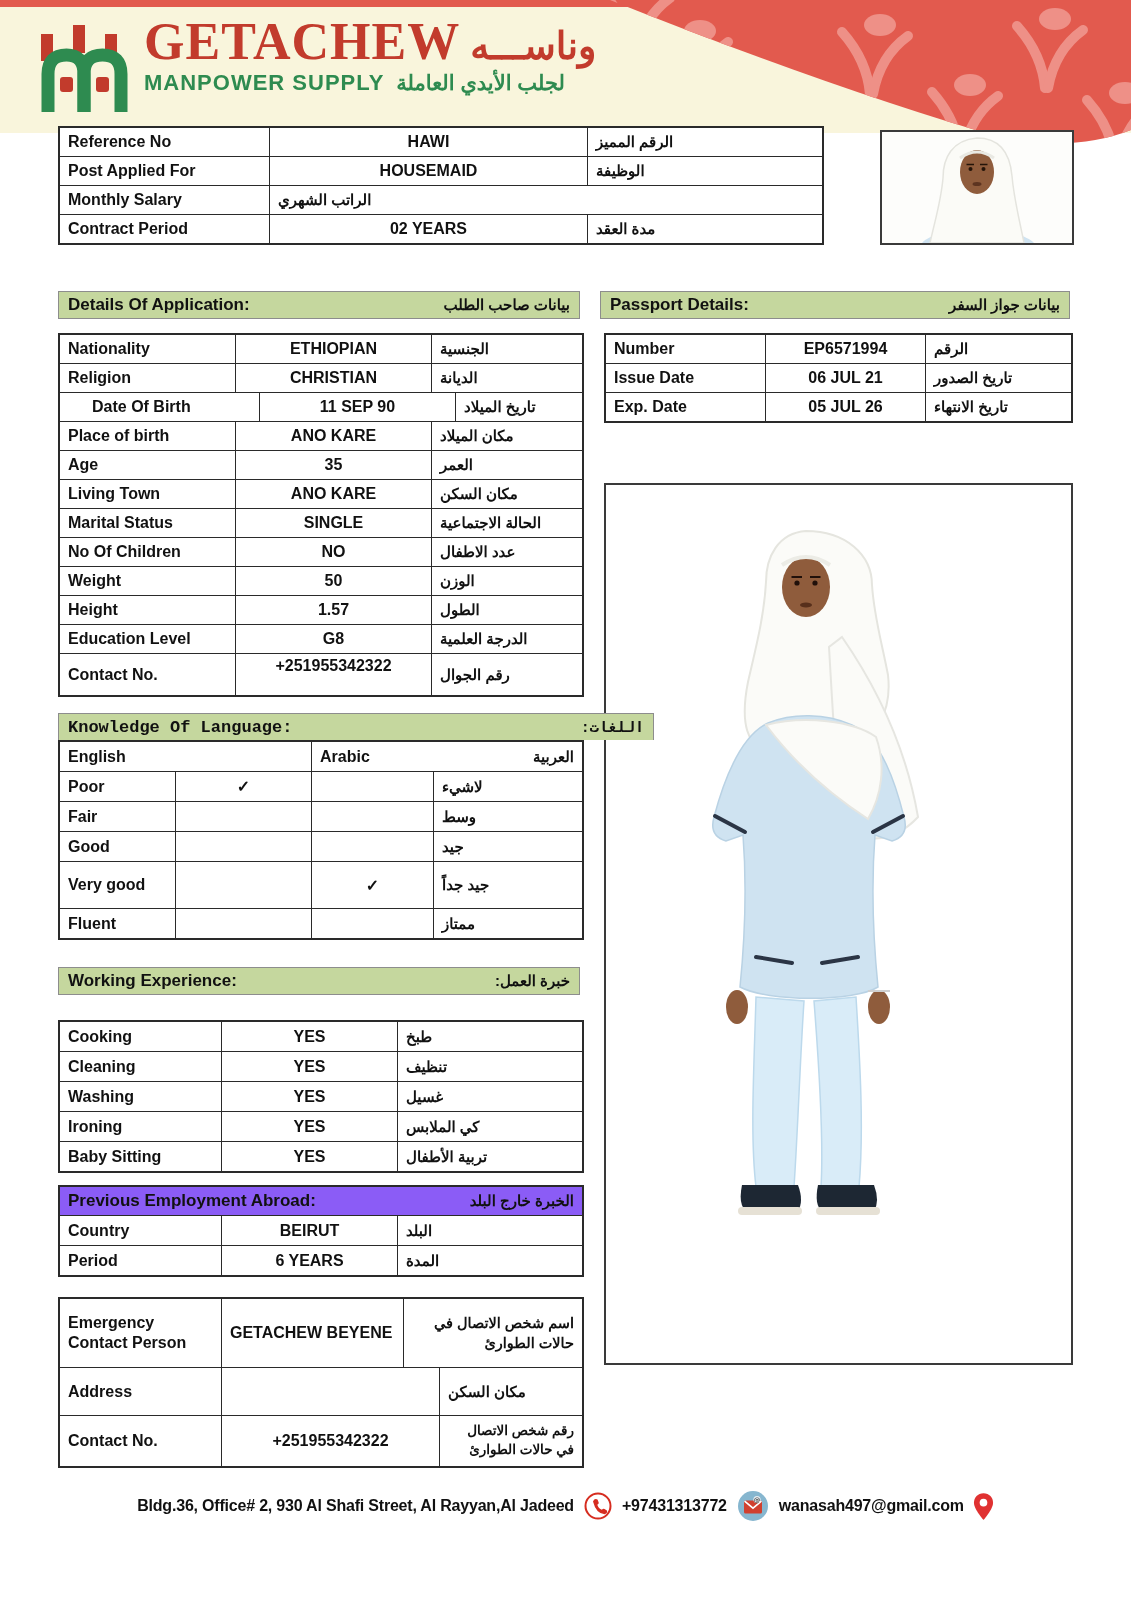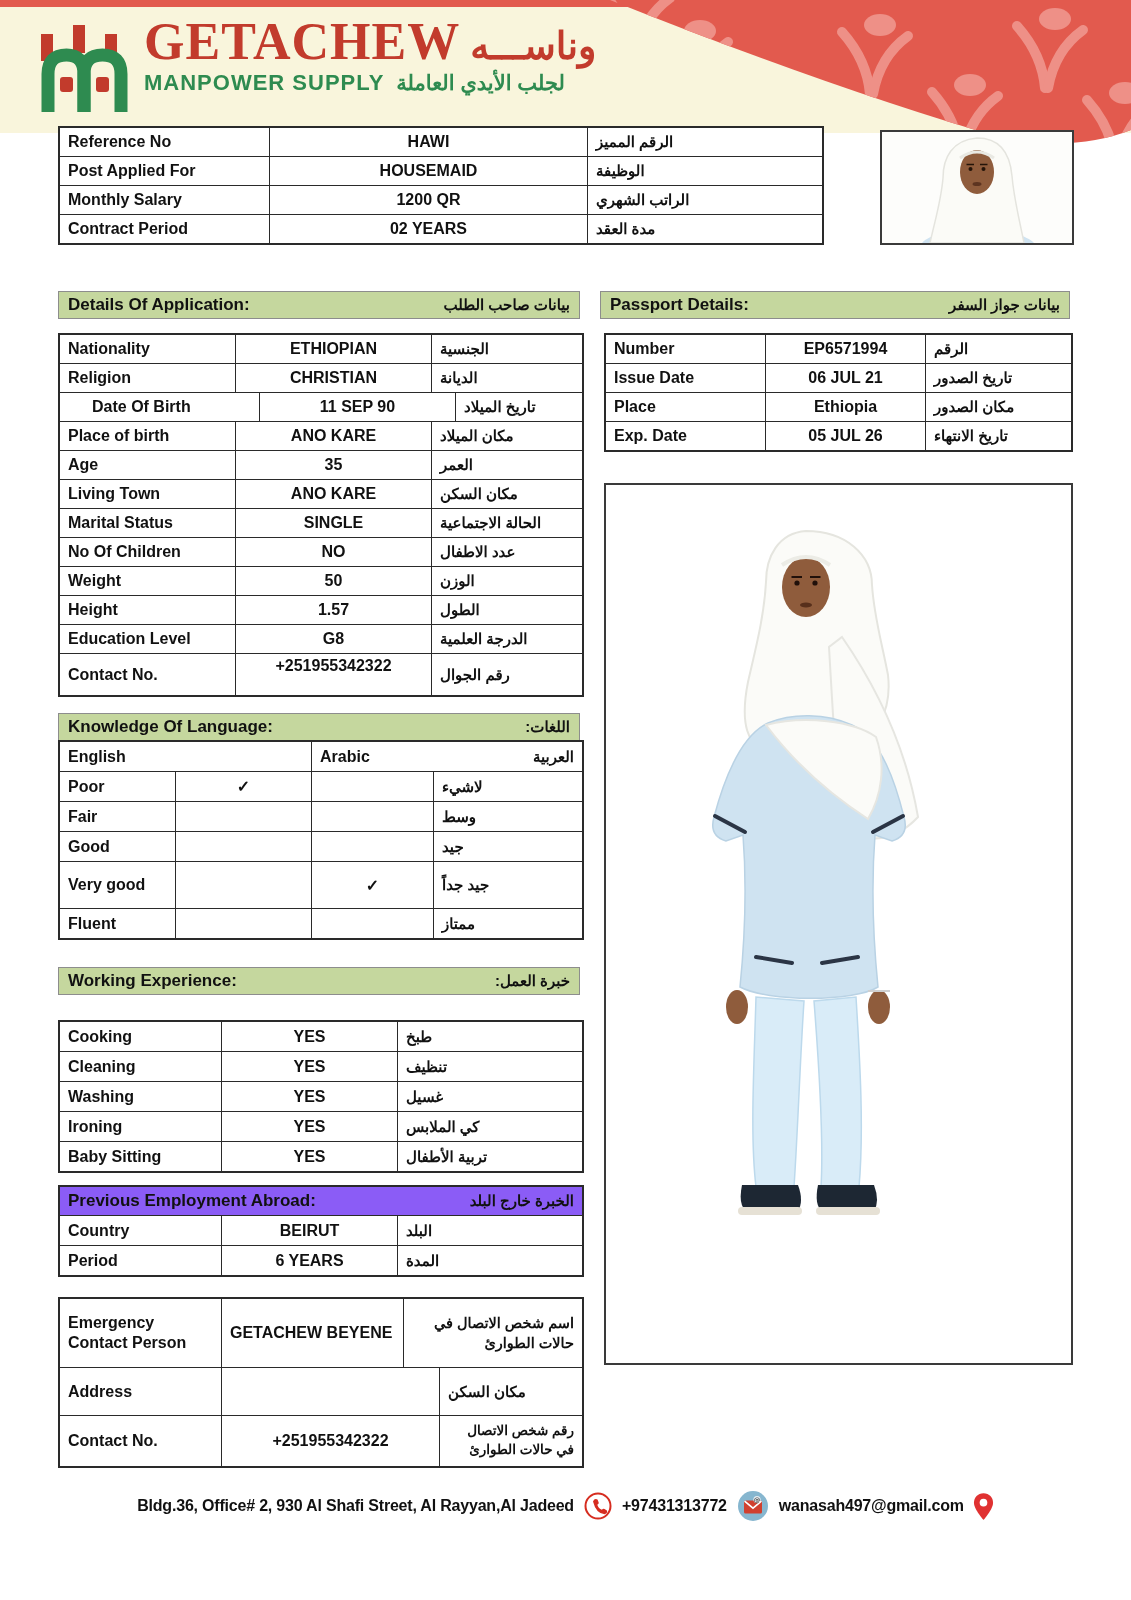--- a/index.html
+++ b/index.html
@@ -111,21 +111,20 @@
       <div class="cell c-value">HAWI</div>
       <div class="cell c-arabic" dir="rtl">الرقم المميز</div>
     </div>
     <div class="trow" style="grid-template-columns:210px 318px 1fr;height:28px;">
       <div class="cell c-label">Post Applied For</div>
       <div class="cell c-value">HOUSEMAID</div>
       <div class="cell c-arabic" dir="rtl">الوظيفة</div>
     </div>
     <div class="trow" style="grid-template-columns:210px 318px 1fr;height:28px;">
       <div class="cell c-label">Monthly Salary</div>
-      <div class="cell c-value">1200 QR</div>
       <div class="cell c-arabic" dir="rtl">الراتب الشهري</div>
     </div>
     <div class="trow" style="grid-template-columns:210px 318px 1fr;height:28px;">
       <div class="cell c-label">Contract Period</div>
       <div class="cell c-value">02 YEARS</div>
       <div class="cell c-arabic" dir="rtl">مدة العقد</div>
     </div>
   </div>
 
   <div class="abs photo-box" style="left:880px;top:130px;width:190px;height:111px;">
@@ -220,25 +219,20 @@
       <div class="cell c-label">Number</div>
       <div class="cell c-value">EP6571994</div>
       <div class="cell c-arabic" dir="rtl">الرقم</div>
     </div>
     <div class="trow" style="grid-template-columns:160px 160px 1fr;height:28px;">
       <div class="cell c-label">Issue Date</div>
       <div class="cell c-value">06 JUL 21</div>
       <div class="cell c-arabic" dir="rtl">تاريخ الصدور</div>
     </div>
     <div class="trow" style="grid-template-columns:160px 160px 1fr;height:28px;">
-      <div class="cell c-label">Place</div>
-      <div class="cell c-value">Ethiopia</div>
-      <div class="cell c-arabic" dir="rtl">مكان الصدور</div>
-    </div>
-    <div class="trow" style="grid-template-columns:160px 160px 1fr;height:28px;">
       <div class="cell c-label">Exp. Date</div>
       <div class="cell c-value">05 JUL 26</div>
       <div class="cell c-arabic" dir="rtl">تاريخ الانتهاء</div>
     </div>
   </div>
 
   <div class="abs photo-box" style="left:604px;top:483px;width:465px;height:878px;">
     <svg viewBox="0 0 465 878">
       <rect width="465" height="878" fill="#ffffff"></rect>
 
@@ -266,21 +260,21 @@
       <path d="M 150 512 C 148 582 144 652 150 702 L 188 702 C 192 642 194 576 198 516 Z" fill="#d9ecf8" stroke="#bcd9ec" stroke-width="1.5"></path>
       <path d="M 208 516 C 213 580 218 652 215 702 L 253 702 C 258 646 254 576 250 512 Z" fill="#d9ecf8" stroke="#bcd9ec" stroke-width="1.5"></path>
 
       <path d="M 136 700 Q 132 720 140 726 L 192 726 Q 198 716 192 700 Z" fill="#1d2733"></path>
       <rect x="132" y="722" width="64" height="8" rx="4" fill="#e6e1d5"></rect>
       <path d="M 212 700 Q 208 720 216 726 L 268 726 Q 274 716 268 700 Z" fill="#1d2733"></path>
       <rect x="210" y="722" width="64" height="8" rx="4" fill="#e6e1d5"></rect>
     </svg>
   </div>
 
-  <div class="abs band" style="left:58px;top:713px;width:522px;height:27px;border-bottom:none;">
+  <div class="abs band" style="left:58px;top:713px;width:596px;height:27px;border-bottom:none;font-family:Liberation Mono, monospace;">
     <span class="bt">Knowledge Of Language:</span>
     <span class="ba" dir="rtl">اللغات:</span>
   </div>
   <div class="abs tbl" style="left:58px;top:740px;width:522px;">
     <div class="trow lang-head" style="grid-template-columns:252px 1fr;height:29px;">
       <div class="cell c-label">English</div>
       <div class="cell" style="justify-content:space-between;">
         <span>Arabic</span>
         <span dir="rtl" style="font-size:15px;">العربية</span>
       </div>

